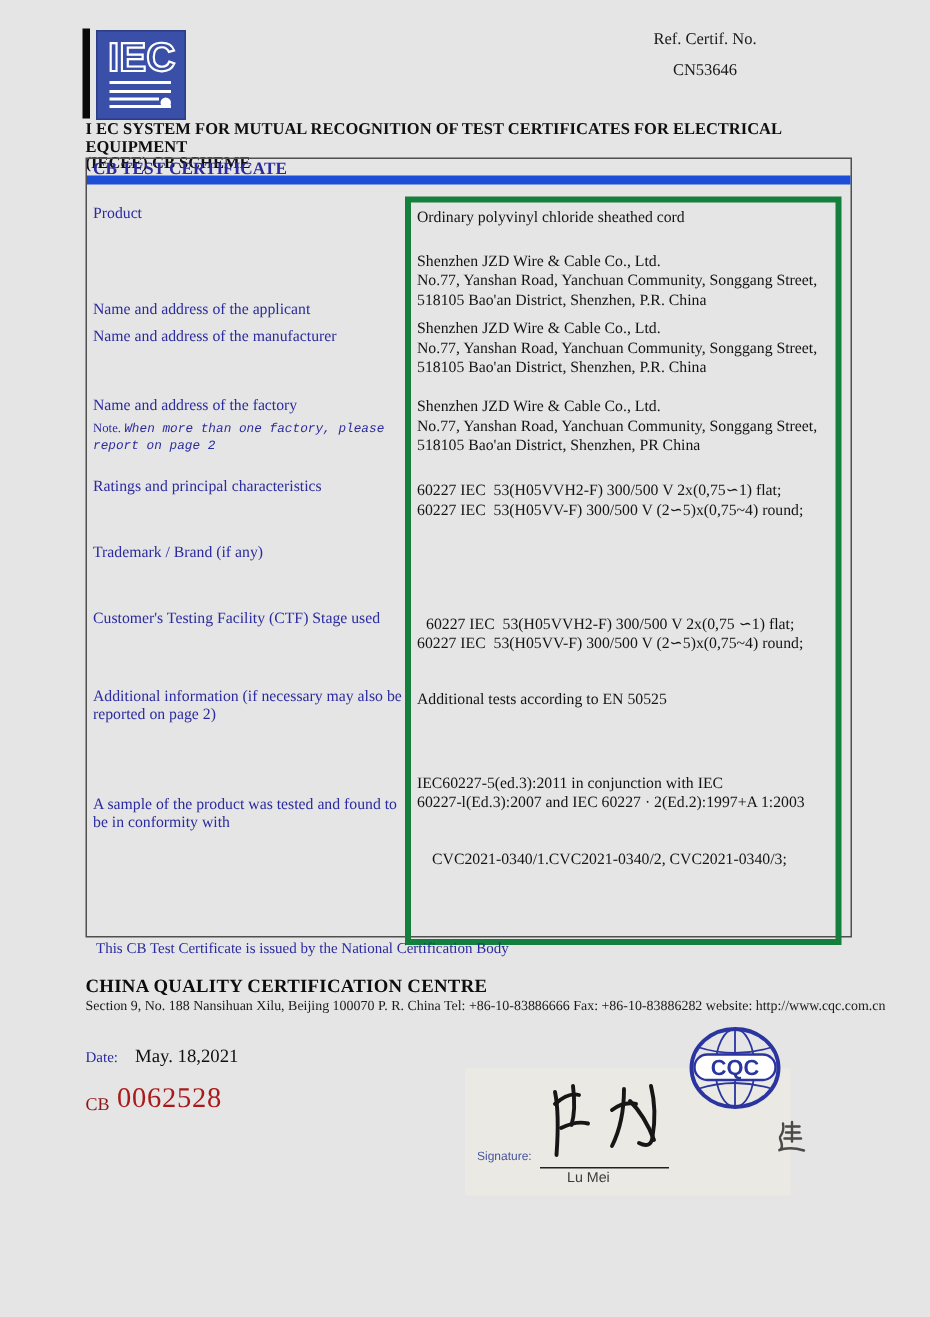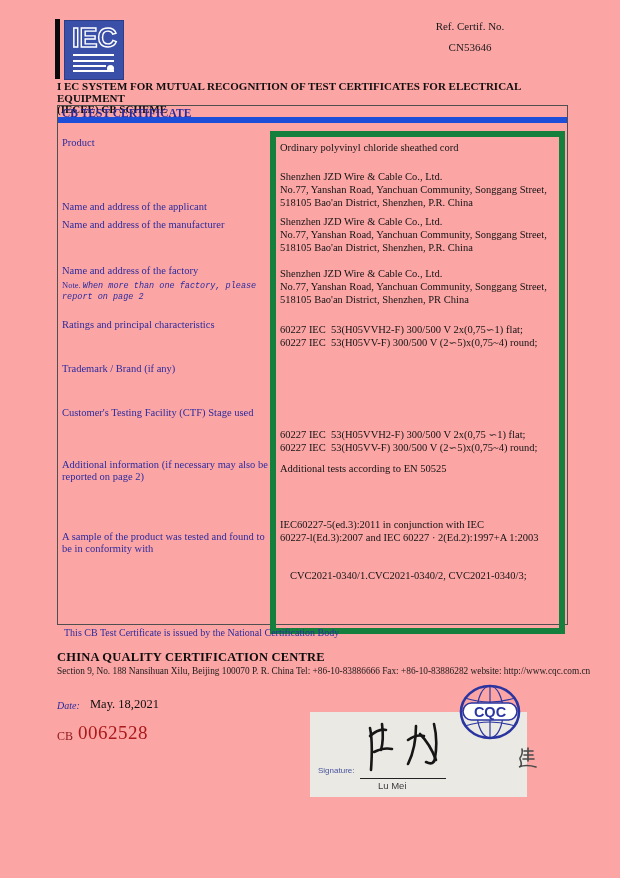--- a/index.html
+++ b/index.html
@@ -1,17 +1,17 @@
 <!DOCTYPE html>
 <html><head>
 <meta charset="utf-8">
 <style>
   html,body{margin:0;padding:0;background:#ffffff;}
   .page{
-    position:relative;width:620px;height:878px;background:#fca5a5;
+    position:relative;width:620px;height:878px;background:#e5e5e5;
     font-family:"Liberation Serif","DejaVu Serif",serif;color:#111;overflow:hidden;
   }
   
   .iec-bar{position:absolute;left:55px;top:19px;width:5px;height:60px;background:#0a0a0a;}
   .iec-logo{position:absolute;left:64px;top:20px;width:58px;height:58px;background:#3a4fa8;border:1px solid #2c3c86;}
   .iec-text{
     position:absolute;left:7px;top:2px;font-family:"Liberation Sans","DejaVu Sans",sans-serif;
     font-weight:bold;font-size:27px;color:#3a4fa8;-webkit-text-stroke:1.4px #ffffff;letter-spacing:0px;
   }
   .iec-underline{position:absolute;left:8px;top:33px;width:41px;height:2px;background:#fff;}
@@ -22,27 +22,27 @@
   .scheme{position:absolute;left:57px;top:81px;width:516px;font-weight:bold;font-size:11px;line-height:11.5px;color:#0f0f0f;}
   
   .outer-box{position:absolute;left:57px;top:105px;width:509px;height:518px;border:1px solid #4f4f4f;}
   .cert-title{
     position:absolute;left:0;top:0;width:100%;height:17px;border-bottom:6px solid #1d4ed8;
     color:#2b2b9e;font-weight:bold;font-size:11.5px;padding:1px 0 0 4px;box-sizing:border-box;
   }
   .f-label{position:absolute;left:4px;width:214px;color:#2b2b9e;font-size:10.5px;line-height:11.5px;}
   .f-note{position:absolute;left:4px;width:214px;color:#2b2b9e;font-size:8.5px;}
   .f-note .it{font-style:italic;font-family:Liberation Mono, monospace;}
-  .inner-box{position:absolute;left:212px;top:25px;width:283px;height:491px;border:6px solid #15803d;}
+  .inner-box{position:absolute;left:212px;top:25px;width:283px;height:491px;border:4px solid #15803d;}
   .f-value{position:absolute;left:4px;color:#141414;font-size:10.5px;line-height:13px;white-space:pre;}
   
   .issued-by{position:absolute;left:64px;top:627px;color:#2b2b9e;font-size:10px;}
   .centre-name{position:absolute;left:57px;top:650px;font-weight:bold;font-size:12.5px;color:#0d0d0d;letter-spacing:.2px;}
   .centre-address{position:absolute;left:57px;top:666px;font-size:9.3px;color:#1a1a1a;}
-  .date-label{position:absolute;left:57px;top:700px;color:#2b2b9e;font-size:10px;font-style:italic;}
+  .date-label{position:absolute;left:57px;top:700px;color:#2b2b9e;font-size:10px;}
   .date-value{position:absolute;left:90px;top:697px;color:#101010;font-size:12.5px;}
   .cb-prefix{position:absolute;left:57px;top:729px;color:#8c1515;font-size:12px;}
   .cb-number{position:absolute;left:78px;top:722px;color:#aa1a1a;font-size:19px;letter-spacing:.5px;}
   .sig-patch{position:absolute;left:310px;top:712px;width:217px;height:85px;background:#ebe9e4;}
   .cqc-logo{position:absolute;left:458px;top:684px;}
   .jian{position:absolute;left:516px;top:746px;}
   .sig-script{position:absolute;left:360px;top:714px;}
   .sig-label{position:absolute;left:318px;top:766px;font-family:"Liberation Sans","DejaVu Sans",sans-serif;font-size:8px;color:#47549c;}
   .sig-line{position:absolute;left:360px;top:778px;width:86px;border-top:1.3px solid #222;}
   .sig-name{position:absolute;left:378px;top:780px;font-family:"Liberation Sans","DejaVu Sans",sans-serif;font-size:9.5px;color:#3c3c3c;}
@@ -90,21 +90,21 @@
 No.77, Yanshan Road, Yanchuan Community, Songgang Street,
 518105 Bao'an District, Shenzhen, P.R. China</div>
       <div class="f-value" style="top:78px;">Shenzhen JZD Wire &amp; Cable Co., Ltd.
 No.77, Yanshan Road, Yanchuan Community, Songgang Street,
 518105 Bao'an District, Shenzhen, P.R. China</div>
       <div class="f-value" style="top:130px;">Shenzhen JZD Wire &amp; Cable Co., Ltd.
 No.77, Yanshan Road, Yanchuan Community, Songgang Street,
 518105 Bao'an District, Shenzhen, PR China</div>
       <div class="f-value" style="top:186px;">60227 IEC  53(H05VVH2-F) 300/500 V 2x(0,75∽1) flat;
 60227 IEC  53(H05VV-F) 300/500 V (2∽5)x(0,75~4) round;</div>
-      <div class="f-value" style="top:291px;">60227 IEC  53(H05VVH2-F) 300/500 V 2x(0,75 ∽1) flat;
+      <div class="f-value" style="top:275px;text-align:center;">60227 IEC  53(H05VVH2-F) 300/500 V 2x(0,75 ∽1) flat;
 60227 IEC  53(H05VV-F) 300/500 V (2∽5)x(0,75~4) round;</div>
       <div class="f-value" style="top:325px;">Additional tests according to EN 50525</div>
       <div class="f-value" style="top:381px;">IEC60227-5(ed.3):2011 in conjunction with IEC
 60227-l(Ed.3):2007 and IEC 60227 · 2(Ed.2):1997+A 1:2003</div>
       <div class="f-value" style="top:432px;left:14px;">CVC2021-0340/1.CVC2021-0340/2, CVC2021-0340/3;</div>
     </div>
   </div>
 
   <div class="issued-by">This CB Test Certificate is issued by the National Certification Body</div>
   <div class="centre-name">CHINA QUALITY CERTIFICATION CENTRE</div>

